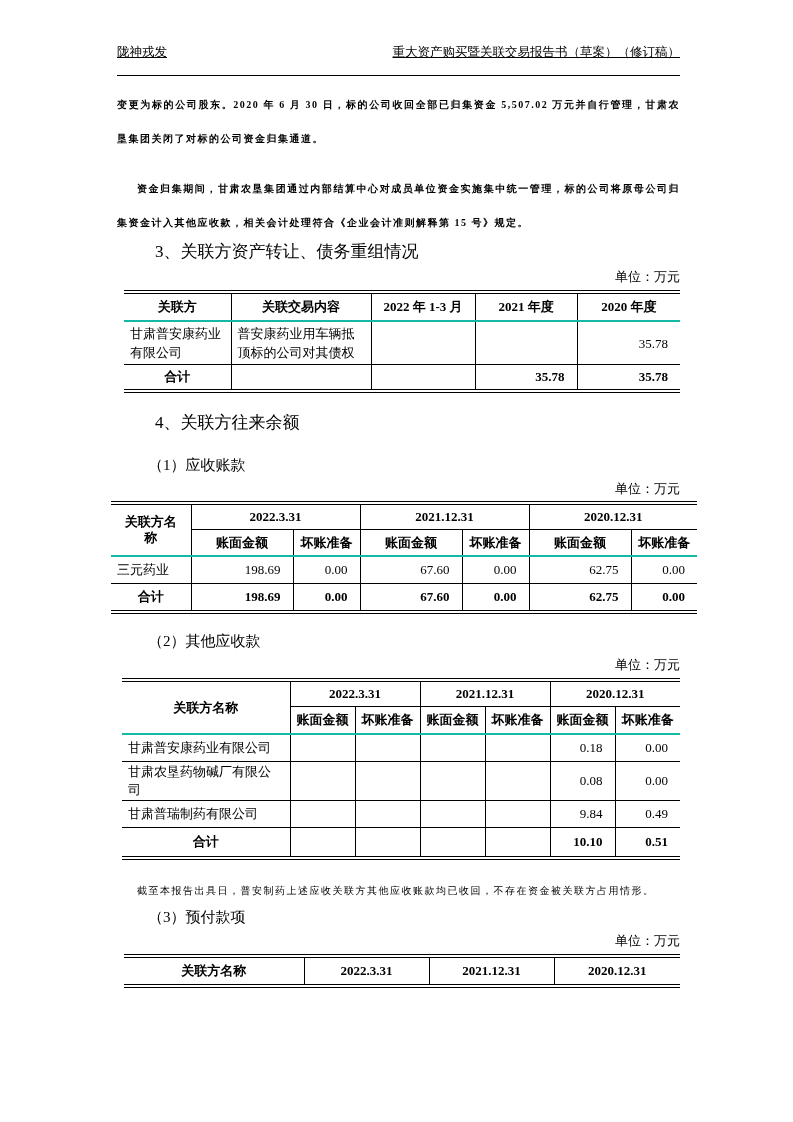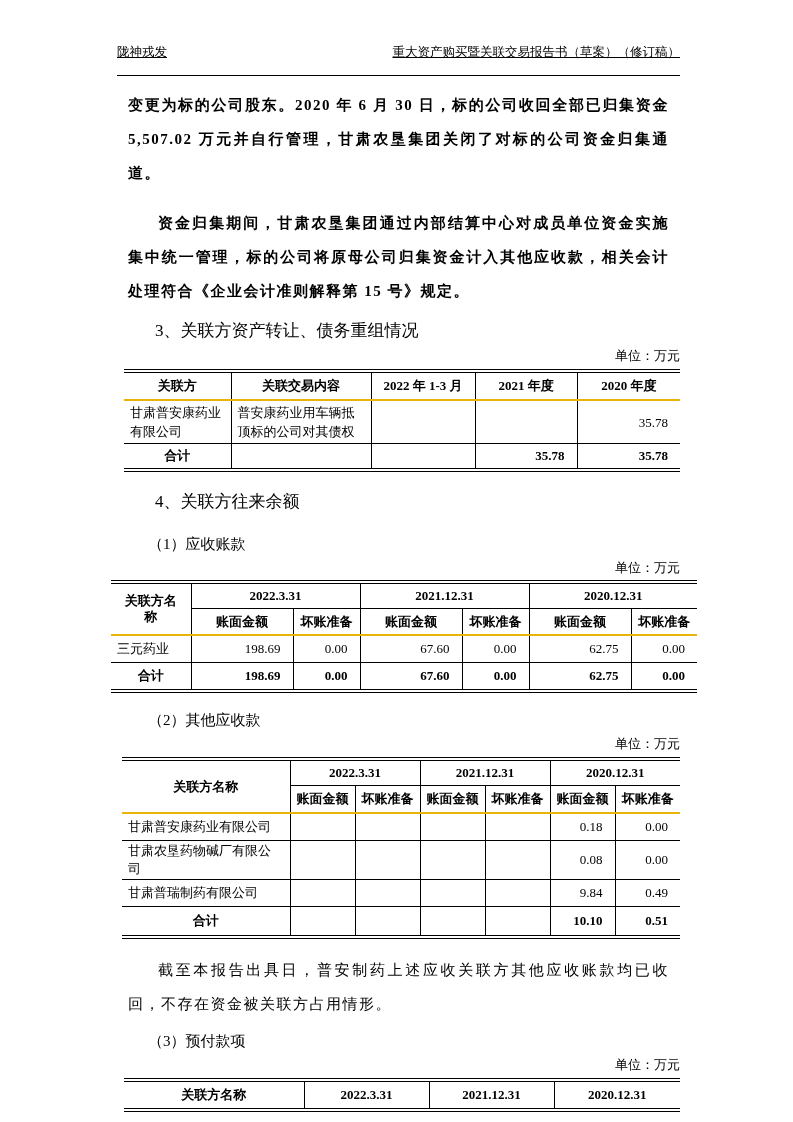--- a/index.html
+++ b/index.html
@@ -15,24 +15,24 @@
     overflow:hidden;
   }
   .doc-header {
     display:flex; justify-content:space-between; align-items:flex-end;
     border-bottom:1px solid #000;
     padding-bottom:14px;
     font-size:12.5px;
     text-decoration:underline;
   }
   .para {
-    font-size:15px; line-height:34px;
+    font-size:10px; line-height:34px;
     text-align:justify; text-justify:inter-ideograph;
     letter-spacing:1.5px;
-    margin:11px;
+    margin:0;
   }
   .para.bold { font-weight:bold; }
   .indent { text-indent:2em; }
   .mt12 { margin-top:12px; } .mt14 { margin-top:14px; } .mt16 { margin-top:16px; }
   .heading { font-size:17px; margin:0 0 0 38px; }
   .subheading { font-size:15px; margin:0 0 0 31px; }
   .unit-label { text-align:right; font-size:13px; margin-top:5px; }
 
   table {
     border-collapse:collapse; table-layout:fixed;
@@ -41,21 +41,21 @@
   }
   th, td {
     border-left:1px solid #000; border-right:1px solid #000;
     padding:1px 6px; overflow:hidden; vertical-align:middle;
     font-weight:normal; word-break:break-all;
   }
   th:first-child, td:first-child { border-left:none; }
   th:last-child, td:last-child { border-right:none; }
   tr { border-bottom:1px solid #000; }
   tr:last-child { border-bottom:none;margin-top:32px; }
-  tr.hdr-sep { border-bottom:2px solid #eab308; }
+  tr.hdr-sep { border-bottom:2px solid #14b8a6; }
   .center { text-align:center; }
   .bold { font-weight:bold; }
   .num { text-align:right; padding-right:12px; }
   .name-cell { text-align:left; }
 
   .t1 { width:556px; margin:4px 0 0 7px; }
   .t1 .hrow th { height:24px; }
   .t1 .drow td { height:40px; line-height:19px; }
   .t1 .trow td { height:22px; }
 

